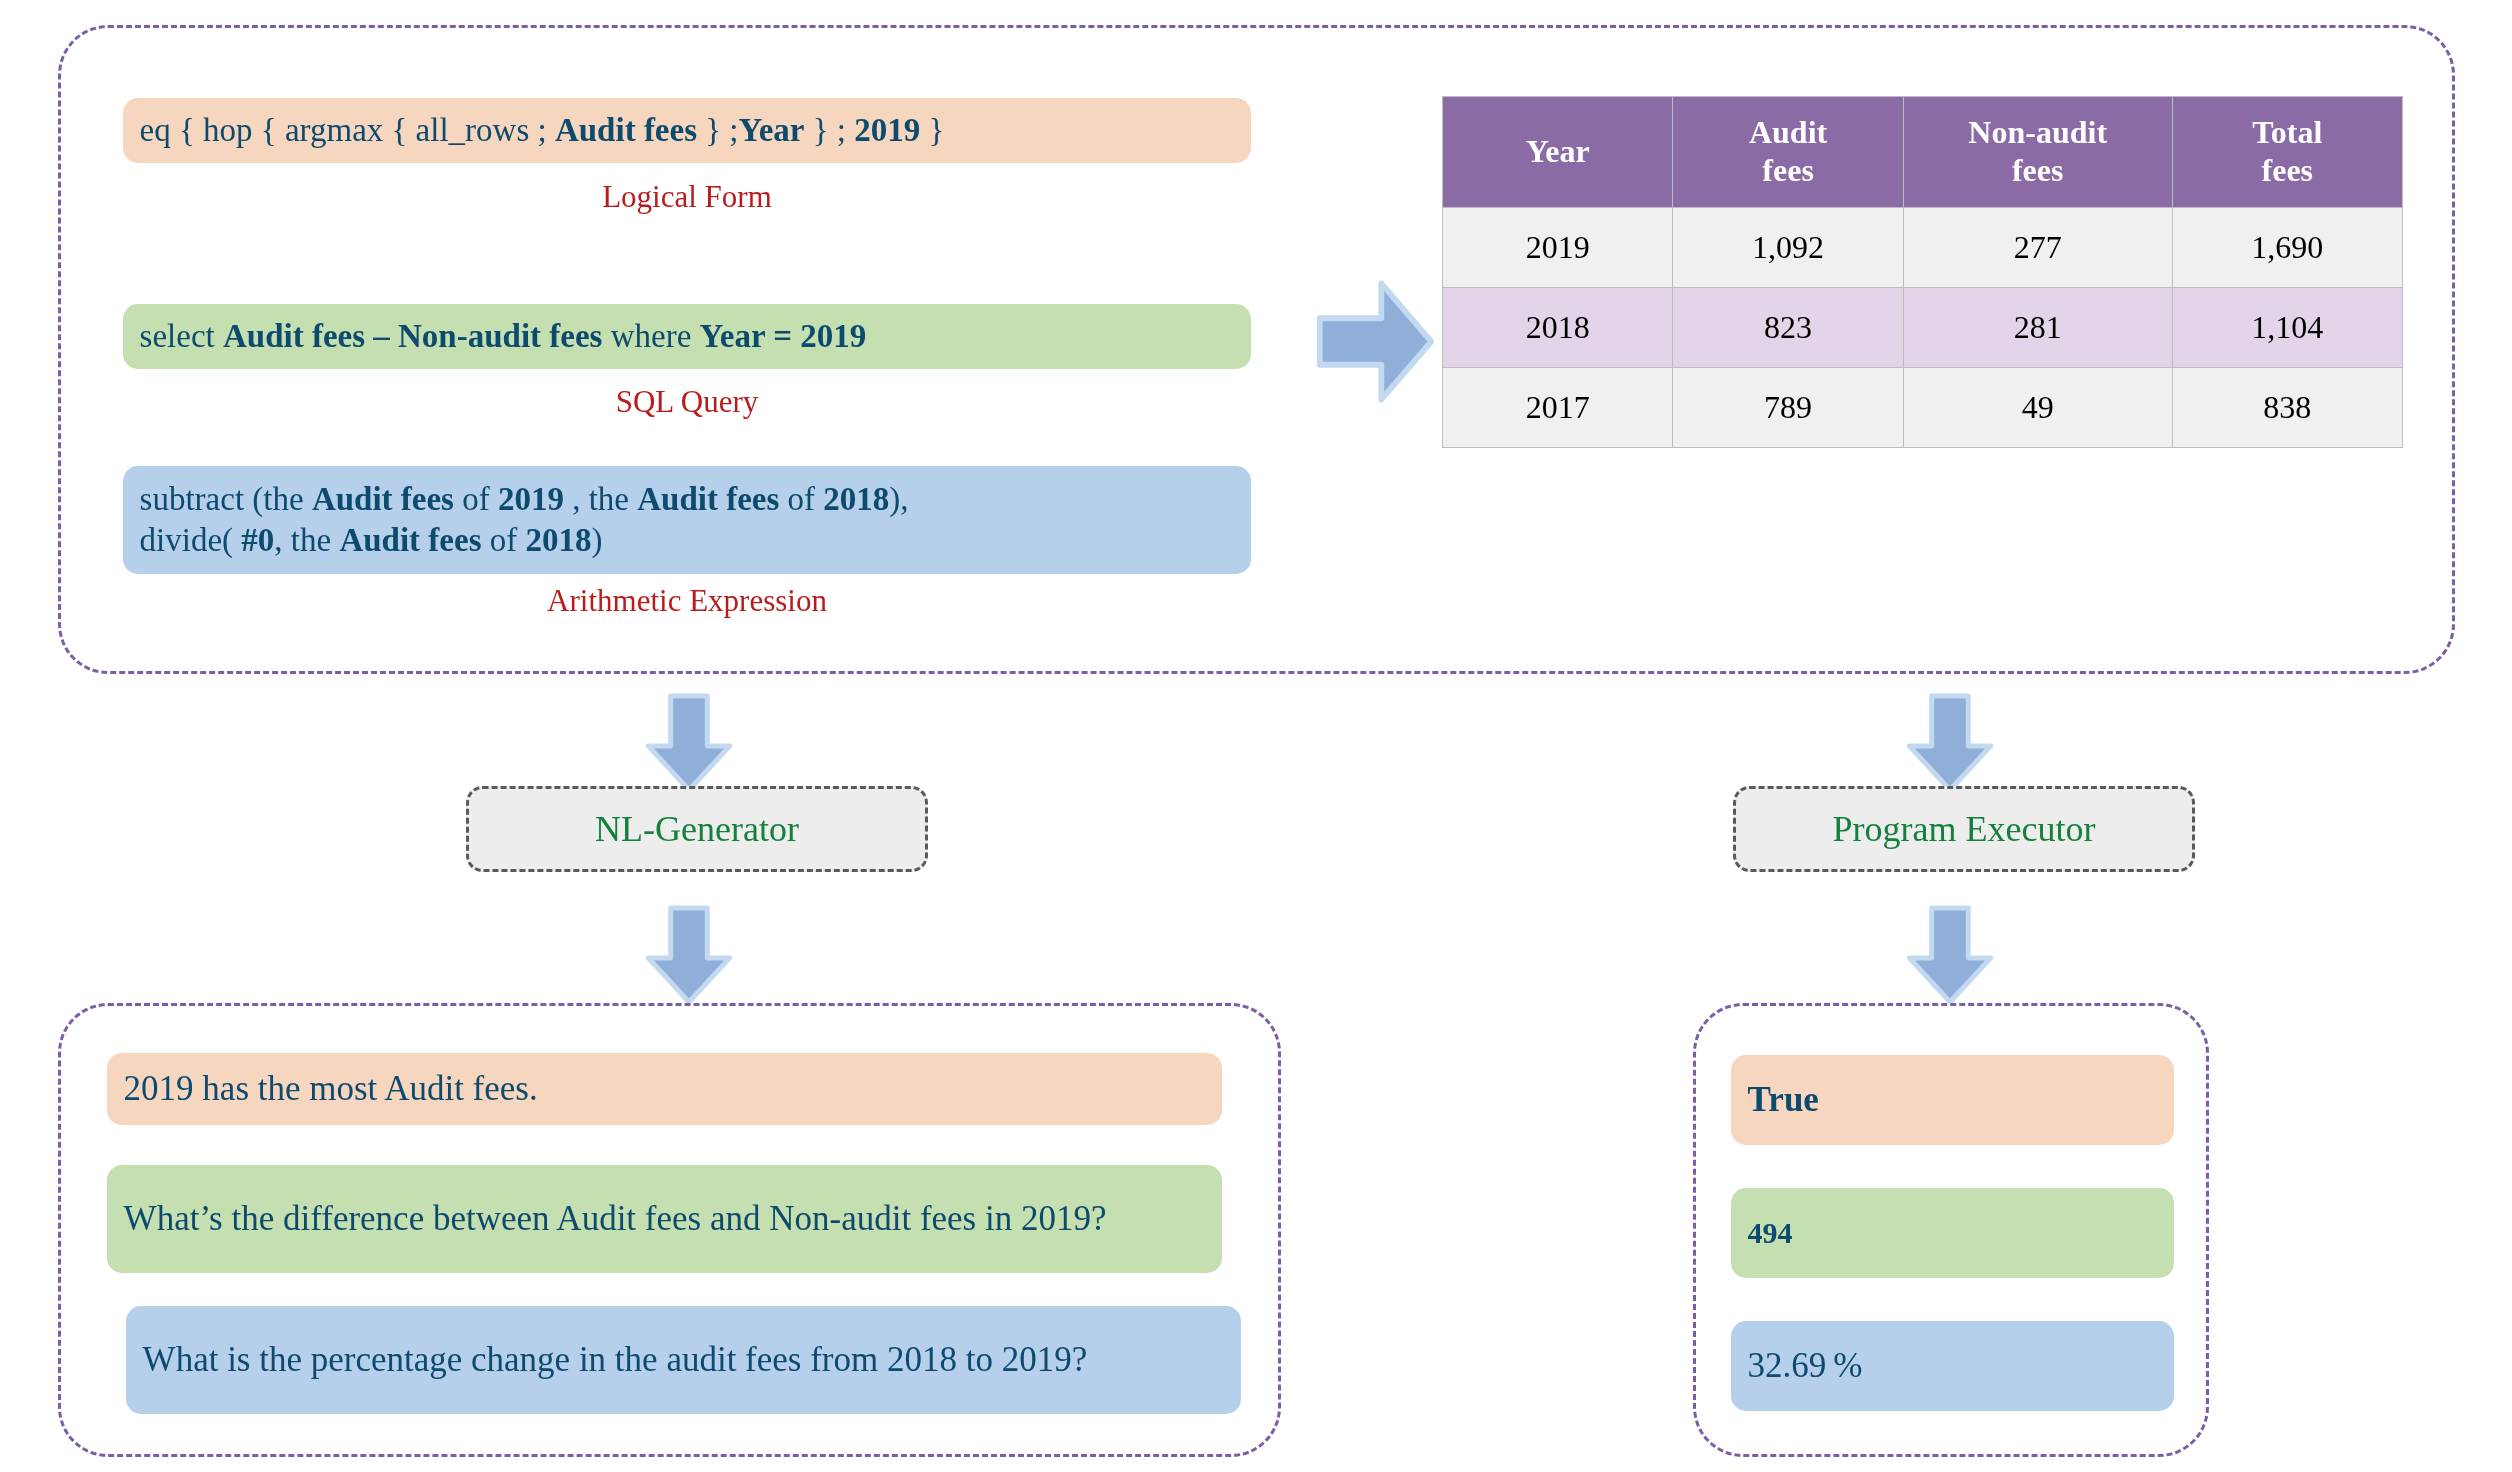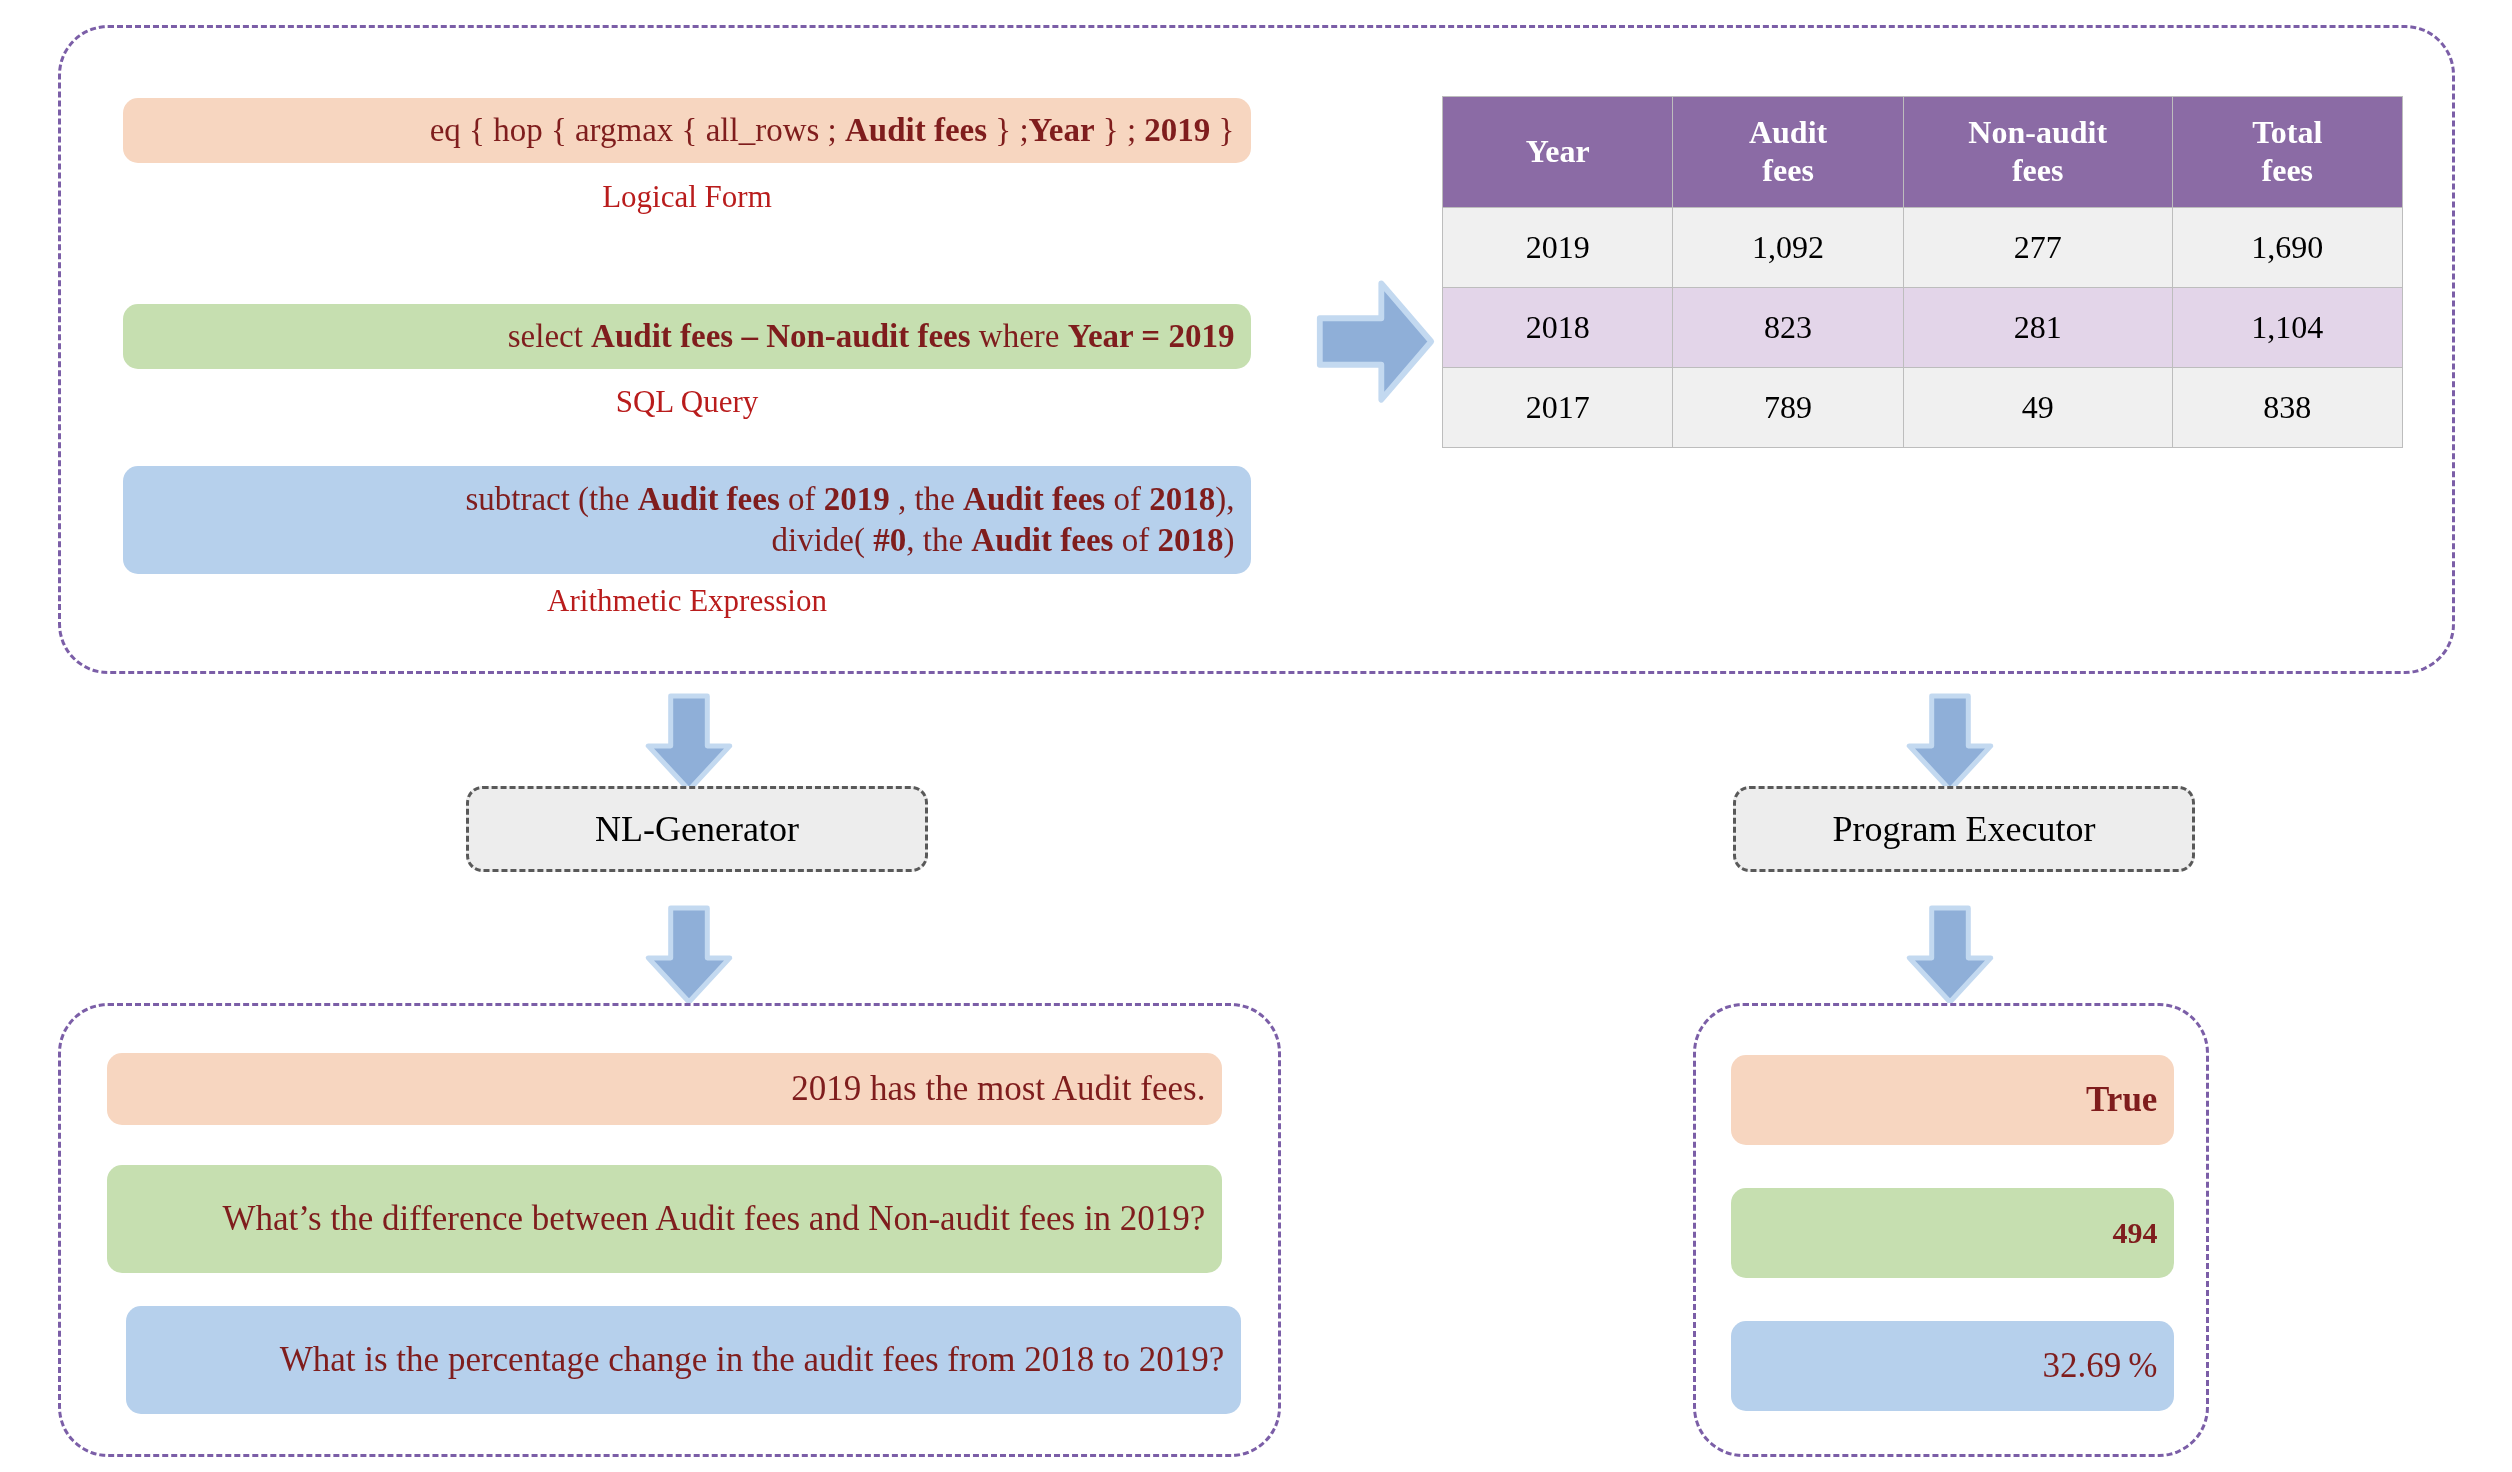--- a/index.html
+++ b/index.html
@@ -25,22 +25,22 @@
   }
 
   
   .pill {
     position: absolute;
     box-sizing: border-box;
     border-radius: 15px;
     display: flex;
     align-items: center;
     justify-content: center;
-    text-align: right;
-    color: #7f1d1d;
+    text-align: left;
+    color: #0c4a6e;
     line-height: 1.25;
     padding: 5px 16.6px;
   }
   .pill.peach { background: #F7D6C0; }
   .pill.green { background: #C6DFB0; }
   .pill.blue  { background: #B6D0EC; }
 
   .pill-text { display: block; width: 100%; }
 
   .caption {
@@ -82,21 +82,21 @@
   .proc-box {
     position: absolute;
     box-sizing: border-box;
     border: 3.3px dashed #595959;
     border-radius: 16.6px;
     background: #EDEDED;
     display: flex;
     align-items: center;
     justify-content: center;
     font-size: 36px;
-    color: #000000;
+    color: #15803d;
     white-space: nowrap;
   }
 
   
   .arrow { position: absolute; }
 
   b { font-weight: bold; }
 </style>
 </head>
 <body>

